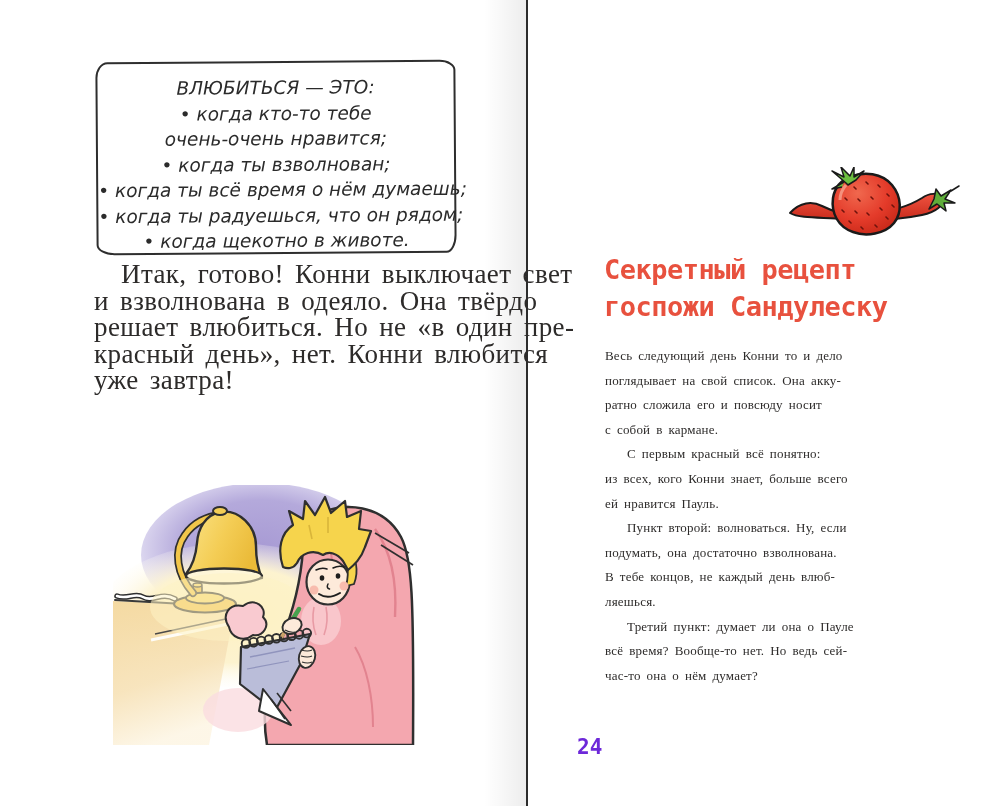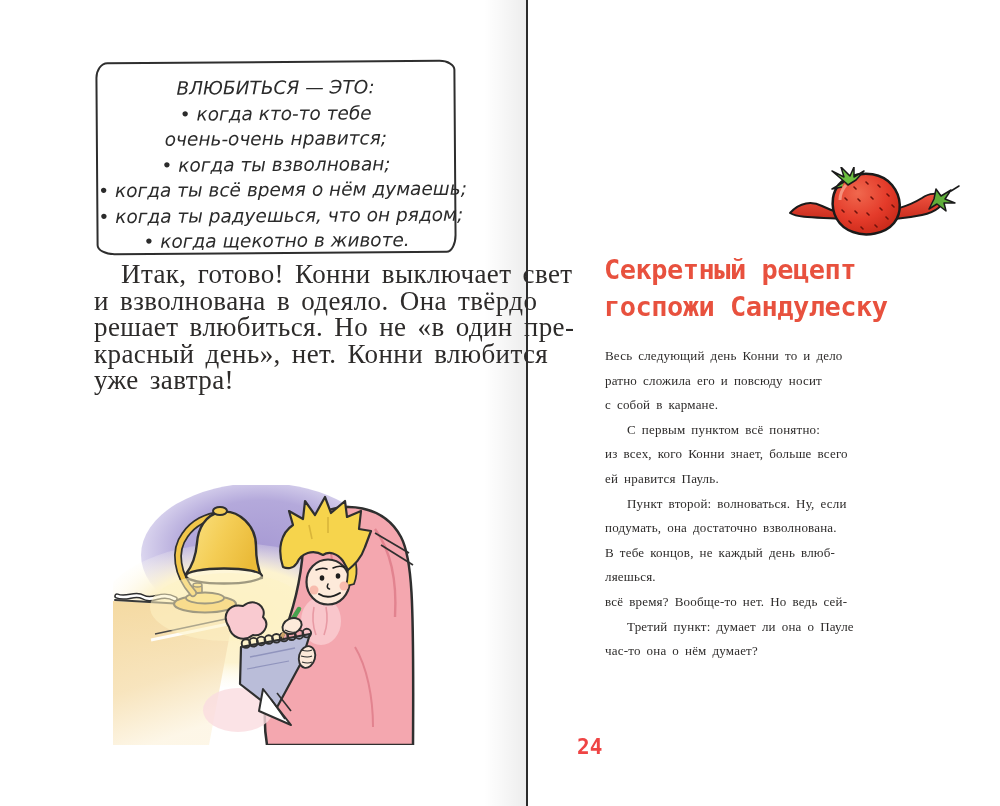--- a/index.html
+++ b/index.html
@@ -256,37 +256,38 @@
     </svg>
 
     <div class="heading" style="color: rgb(232, 81, 62);">
         <div class="nline">Секретный рецепт</div>
         <div class="nline">госпожи Сандулеску</div>
       </div>
 
     <div class="body-right">
         <div class="para">
           <div class="bline">Весь следующий день Конни то и дело</div>
+          <div class="bline">поглядывает на свой список. Она акку-</div>
           <div class="bline">ратно сложила его и повсюду носит</div>
           <div class="bline">с собой в кармане.</div>
         </div>
         <div class="para">
-          <div class="bline indent">С первым пунктом всё понятно:</div>
+          <div class="bline indent">С первым красный всё понятно:</div>
           <div class="bline">из всех, кого Конни знает, больше всего</div>
           <div class="bline">ей нравится Пауль.</div>
         </div>
         <div class="para">
           <div class="bline indent">Пункт второй: волноваться. Ну, если</div>
           <div class="bline">подумать, она достаточно взволнована.</div>
           <div class="bline">В тебе концов, не каждый день влюб-</div>
           <div class="bline">ляешься.</div>
         </div>
         <div class="para">
+          <div class="bline indent">Третий пункт: думает ли она о Пауле</div>
           <div class="bline">всё время? Вообще-то нет. Но ведь сей-</div>
-          <div class="bline indent">Третий пункт: думает ли она о Пауле</div>
           <div class="bline">час-то она о нём думает?</div>
         </div>
       </div>
 
-    <div class="page-num" style="color: #ef4444;">24</div>
+    <div class="page-num" style="color: #6d28d9;">24</div>
   </div>
 
 </div>
 
 </body></html>

